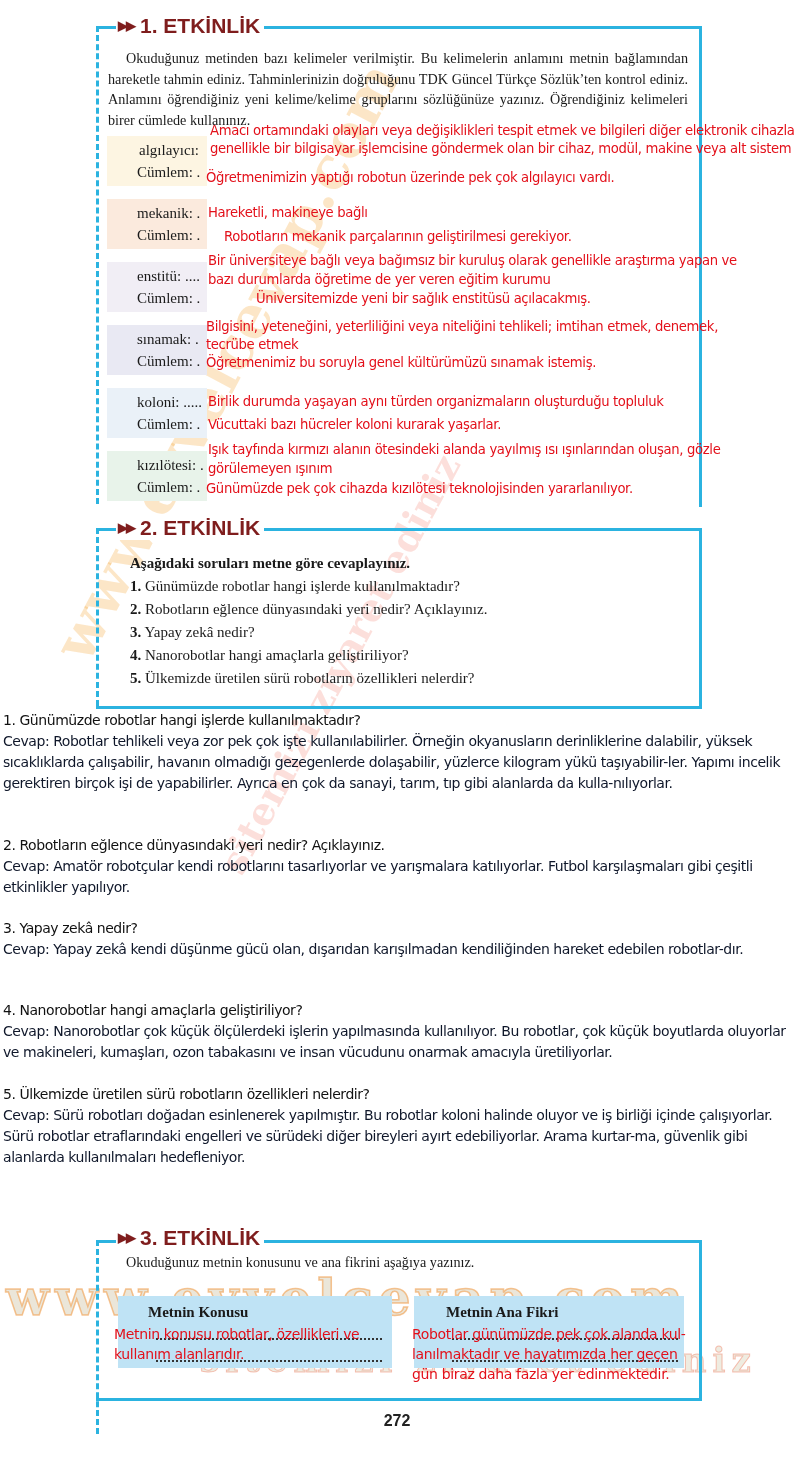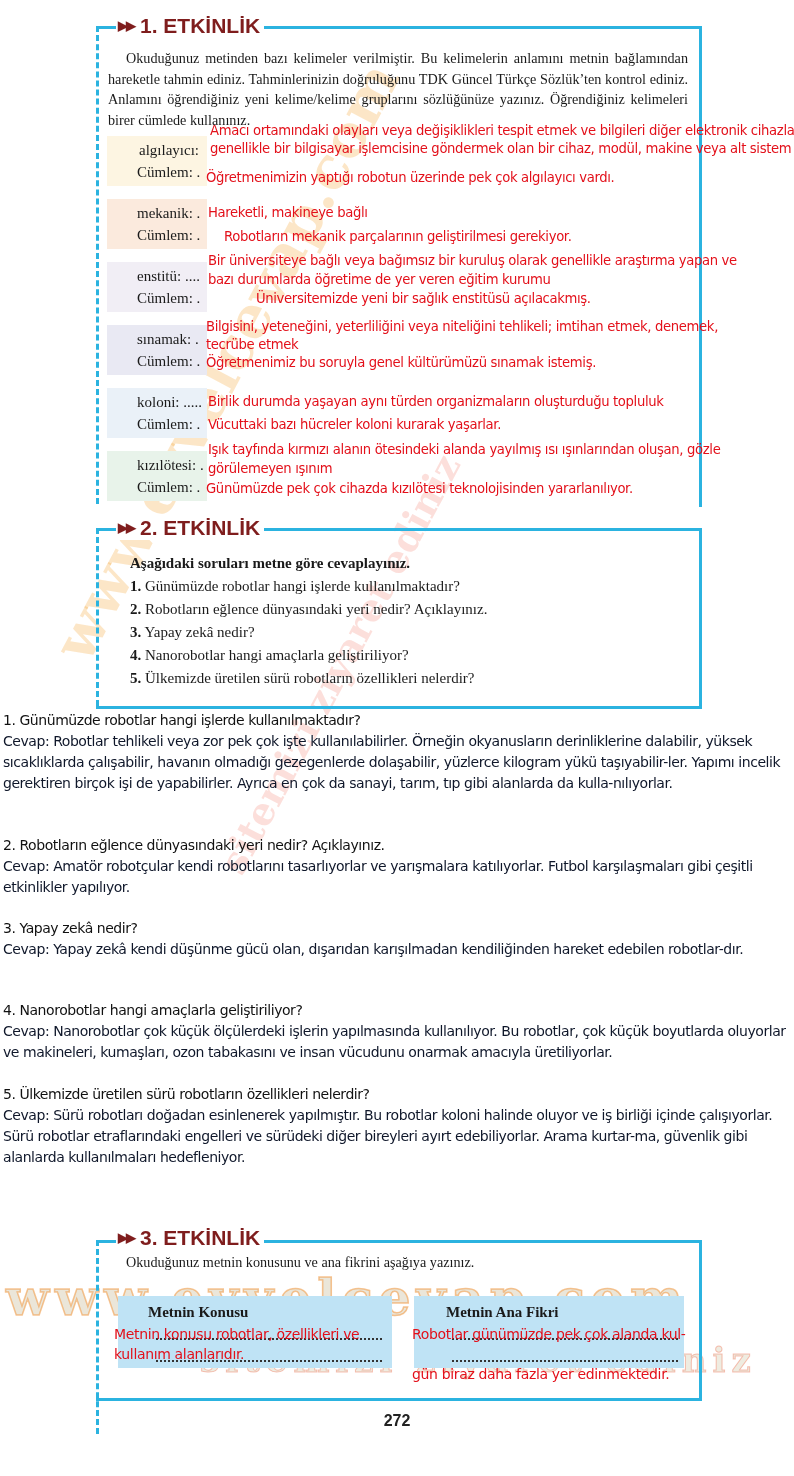--- a/index.html
+++ b/index.html
@@ -140,16 +140,17 @@
   <div class="label" style="left:350px; top:64px; font-weight:bold;">Metnin Ana Fikri</div>
 
   <div class="dotline" style="left:60px; top:98px; width:226px;"></div>
   <div class="dotline" style="left:60px; top:120px; width:226px;"></div>
   <div class="dotline" style="left:356px; top:98px; width:226px;"></div>
   <div class="dotline" style="left:356px; top:120px; width:226px;"></div>
 
   <div class="red" style="left:18px; top:84px; font-size:14px; line-height:20px;">Metnin konusu robotlar, özellikleri ve</div>
   <div class="red" style="left:18px; top:104px; font-size:14px; line-height:20px;">kullanım alanlarıdır.</div>
   <div class="red" style="left:316px; top:84px; font-size:14px; line-height:20px;">Robotlar günümüzde pek çok alanda kul-</div>
+  <div class="red" style="left:316px; top:104px; font-size:14px; line-height:20px;">lanılmaktadır ve hayatımızda her geçen</div>
   <div class="red" style="left:316px; top:124px; font-size:14px; line-height:20px;">gün biraz daha fazla yer edinmektedir.</div>
 </section>
 
 <div class="page-num">272</div>
 
 </body></html>

